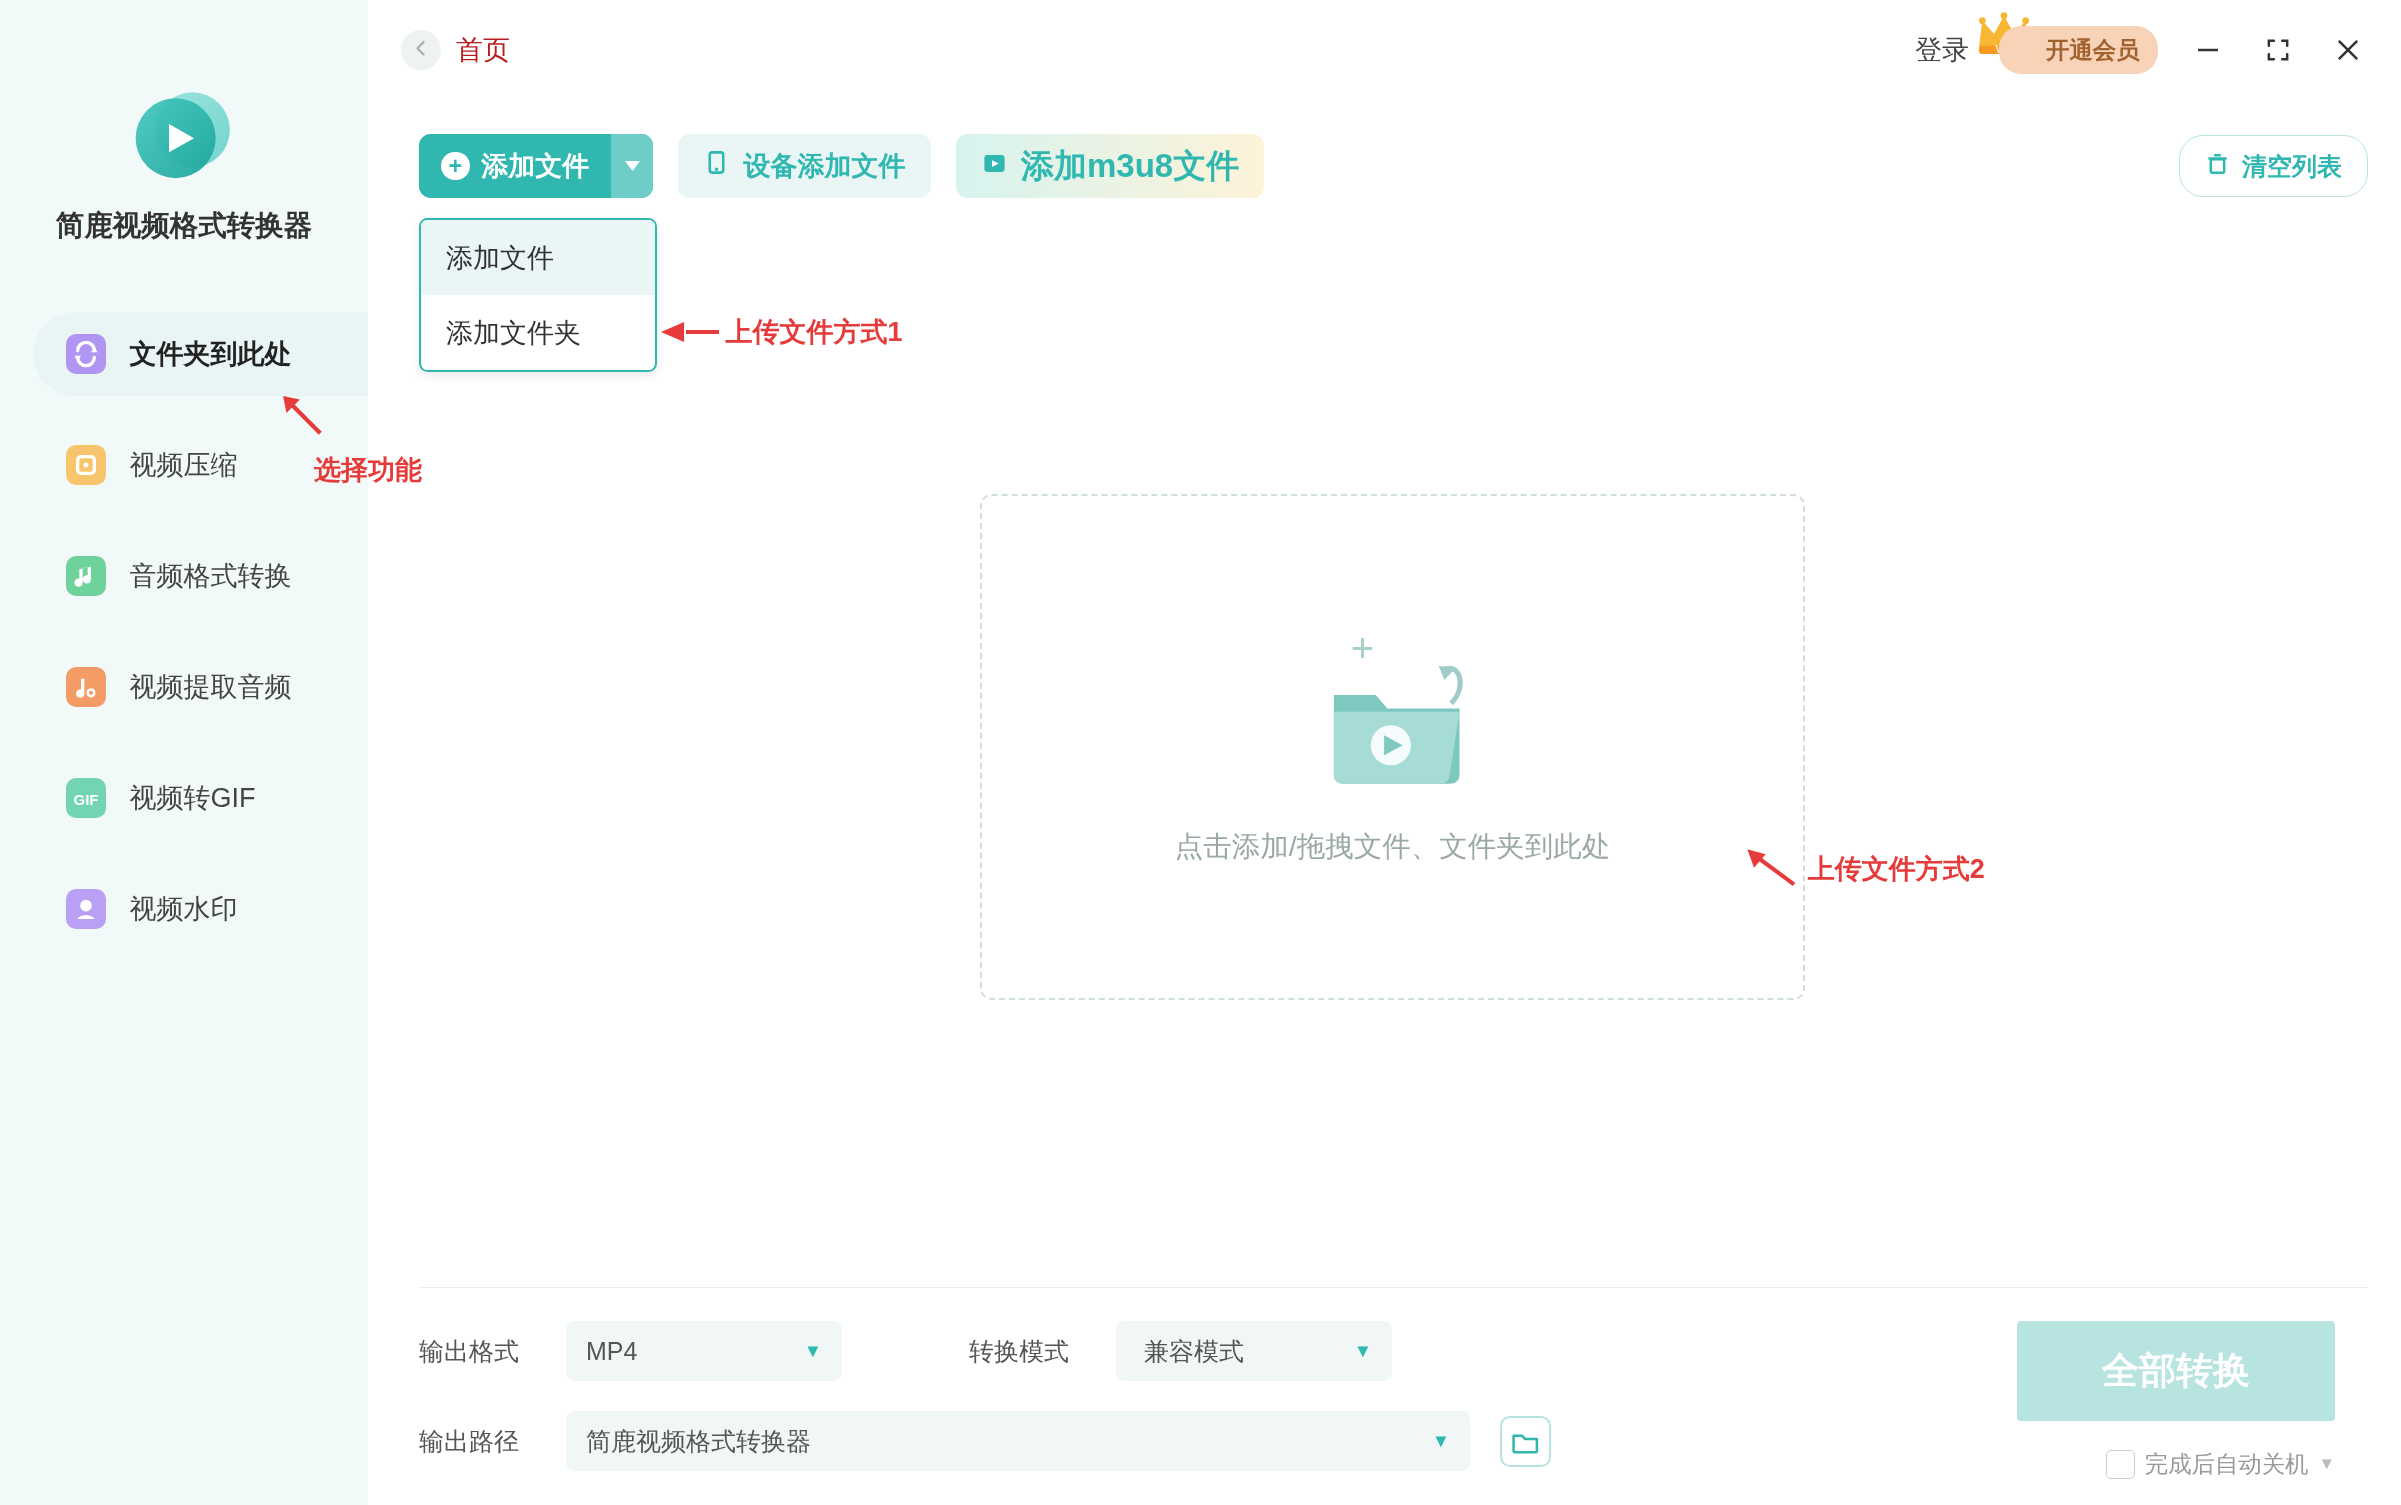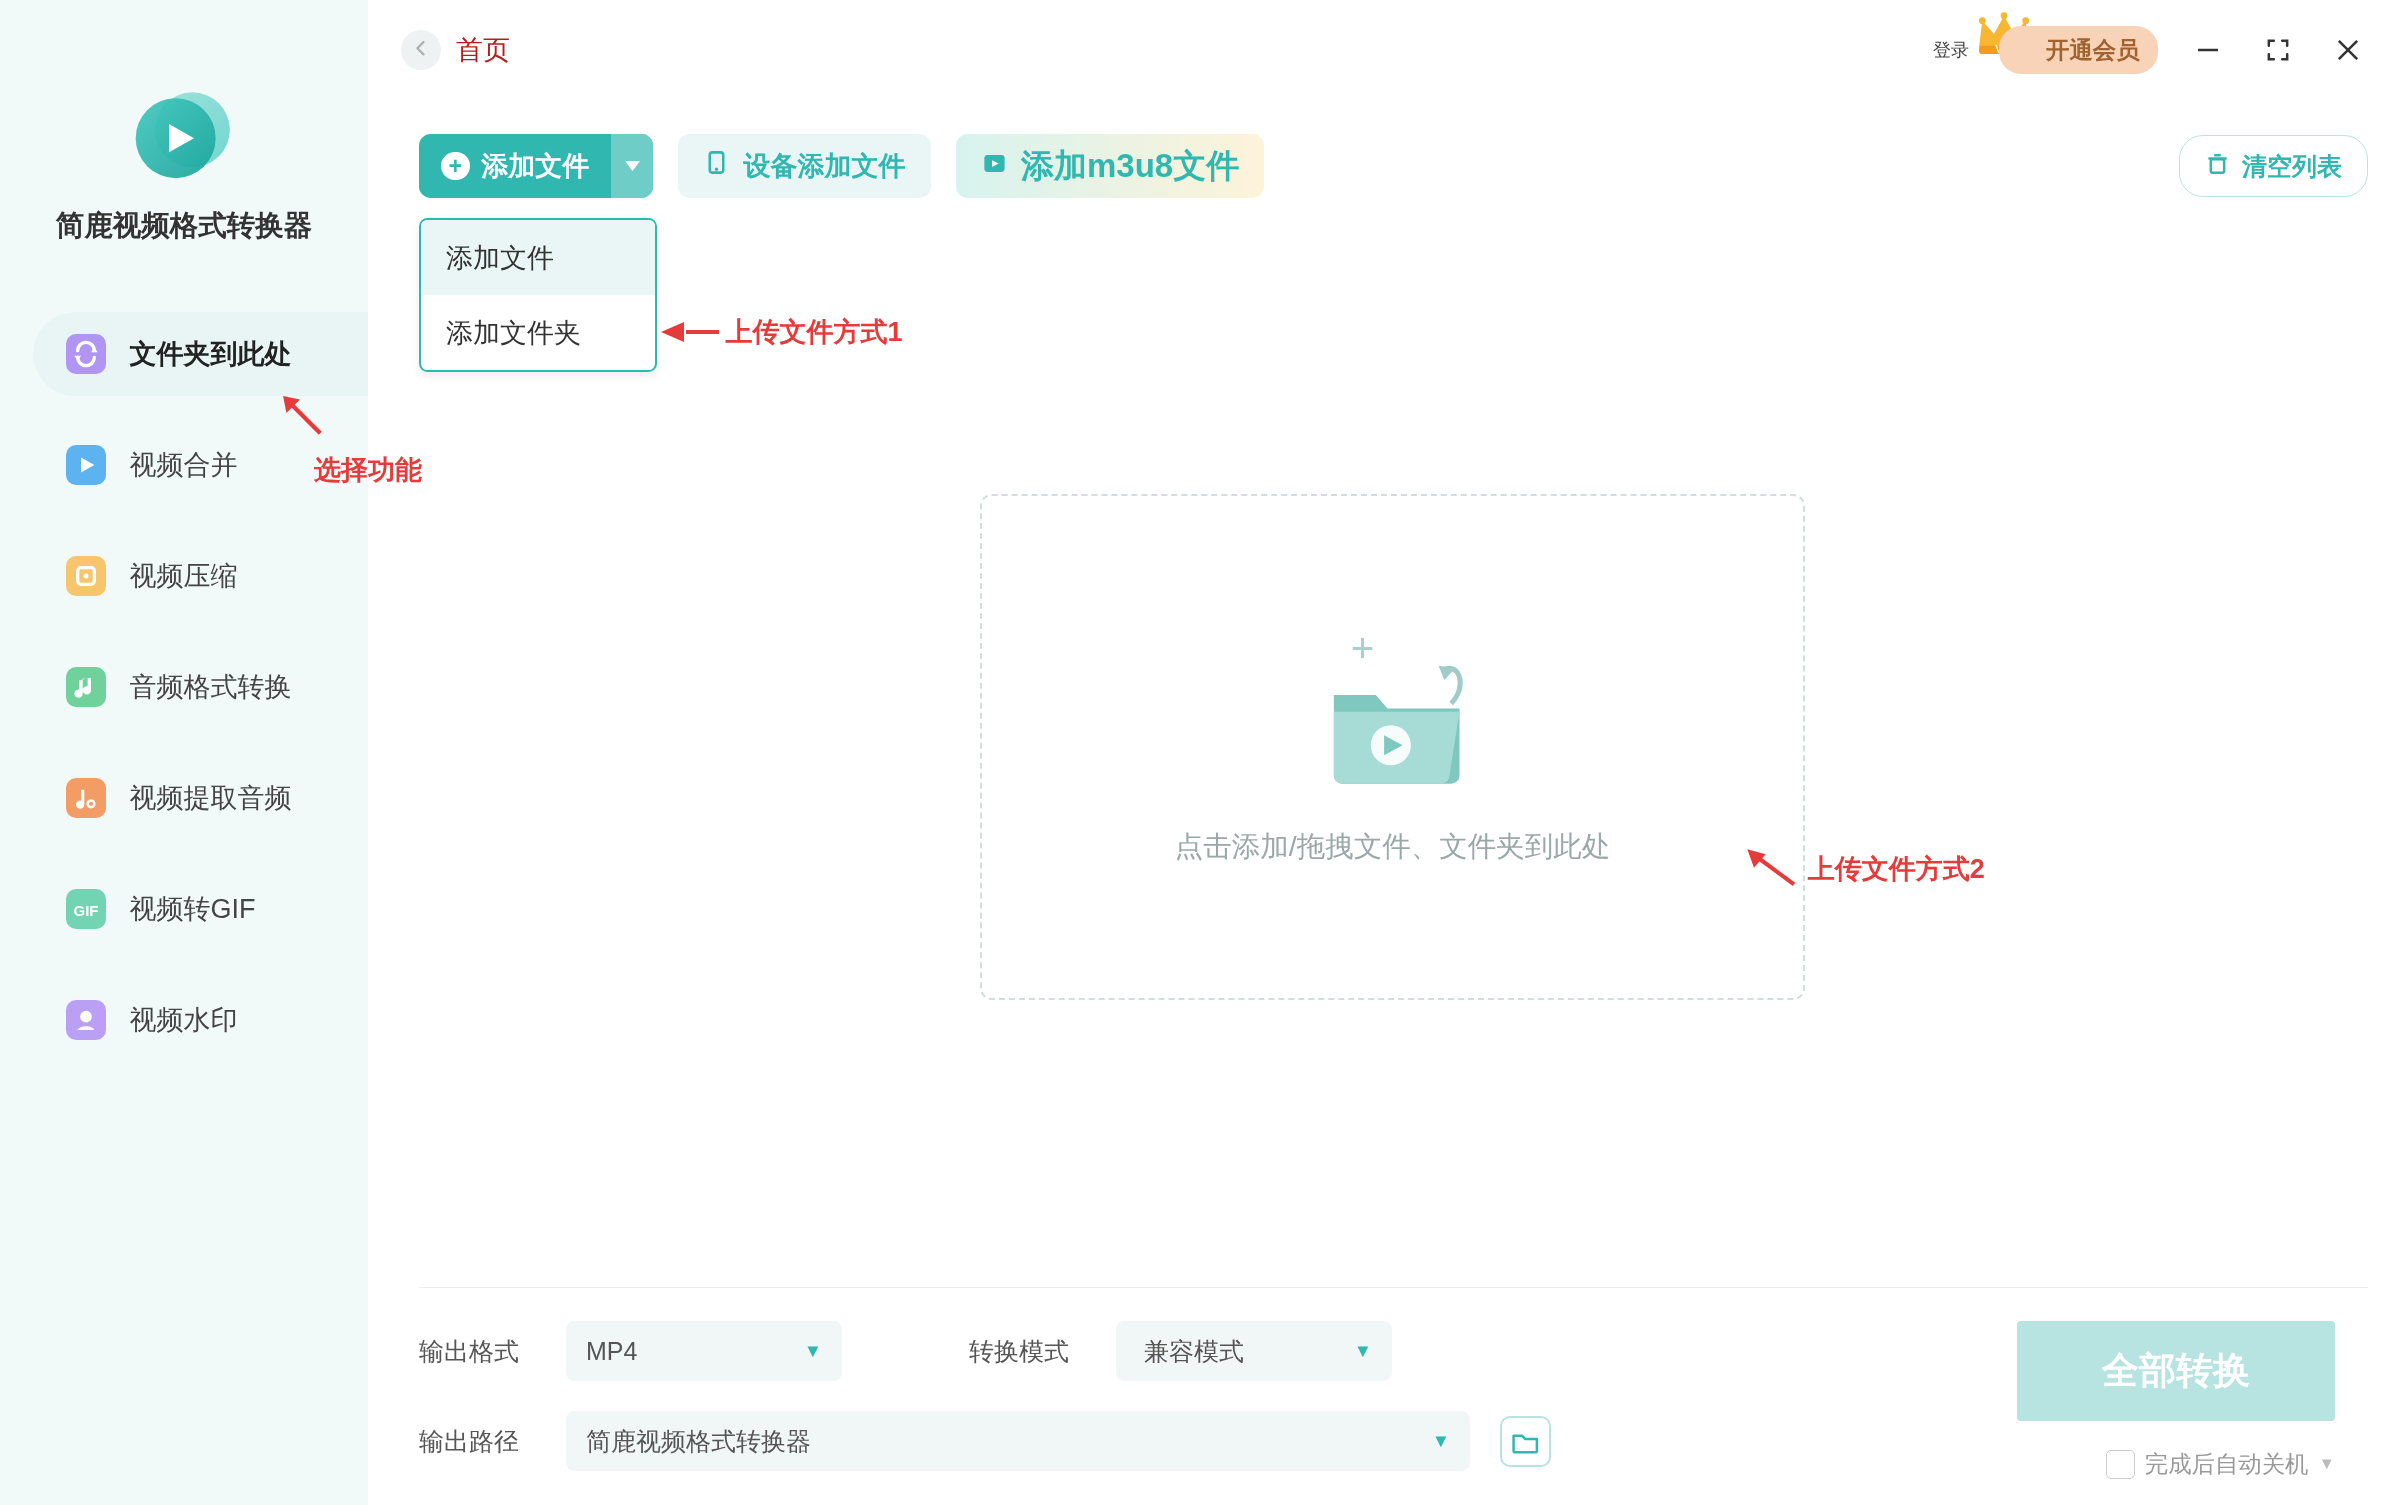--- a/index.html
+++ b/index.html
@@ -54,21 +54,21 @@
   .header{
     position:absolute;left:368px;right:0;top:0;height:100px;
     display:flex;align-items:center;padding:0 33px;box-sizing:border-box;
   }
   .back-btn{
     width:40px;height:40px;border-radius:20px;background:#eef2f2;
     display:flex;align-items:center;justify-content:center;margin-right:15px;
   }
   .home-label{font-size:27px;color:#b91c1c;font-weight:500;}
   .header-right{margin-left:auto;display:flex;align-items:center;gap:30px;}
-  .login{font-size:18px;color:#444;}
+  .login{font-size:27px;color:#444;}
   .vip-wrap{display:flex;align-items:center;gap:0;position:relative;}
   .vip-badge{
     background:var(--vip-bg);color:#a0622e;font-size:23.4px;font-weight:600;
     padding:8.4px 18.4px 8.4px 47px;border-radius:22px;
     position:relative;
   }
   .crown{position:absolute;left:-25px;top:-16.7px;width:60px;height:50px;}
   .win-btn{width:40px;height:40px;display:flex;align-items:center;justify-content:center;}
   
   .toolbar{
@@ -188,29 +188,20 @@
             <path d="M14 20 A10 10 0 0 1 34 20 M34 28 A10 10 0 0 1 14 28" stroke="#fff" stroke-width="4" fill="none" stroke-linecap="round"></path>
             <polygon points="34,16 38,22 30,22" fill="#fff"></polygon>
             <polygon points="14,32 10,26 18,26" fill="#fff"></polygon>
           </svg>
       </span>
       <span>文件夹到此处</span>
     </div>
     <div class="nav-item">
       <span class="nav-icon">
         <svg viewBox="0 0 48 48">
-            <rect width="48" height="48" rx="12" fill="#5cb3f0"></rect>
-            <polygon points="18,15 18,33 34,24" fill="#fff"></polygon>
-          </svg>
-      </span>
-      <span>视频合并</span>
-    </div>
-    <div class="nav-item">
-      <span class="nav-icon">
-        <svg viewBox="0 0 48 48">
             <rect width="48" height="48" rx="12" fill="#f7c56b"></rect>
             <rect x="14" y="14" width="20" height="20" rx="4" fill="none" stroke="#fff" stroke-width="4"></rect>
             <circle cx="24" cy="24" r="3" fill="#fff"></circle>
           </svg>
       </span>
       <span>视频压缩</span>
     </div>
     <div class="nav-item">
       <span class="nav-icon">
         <svg viewBox="0 0 48 48">

